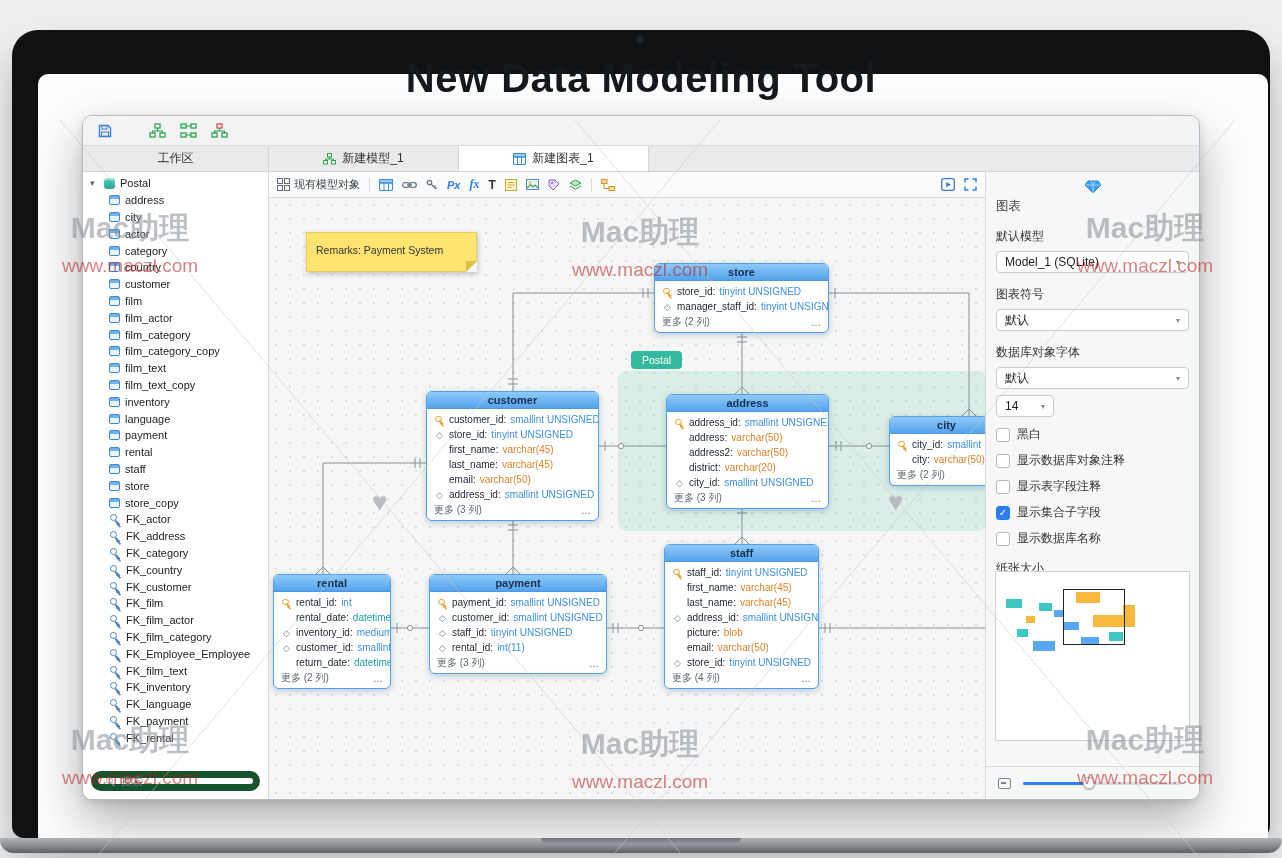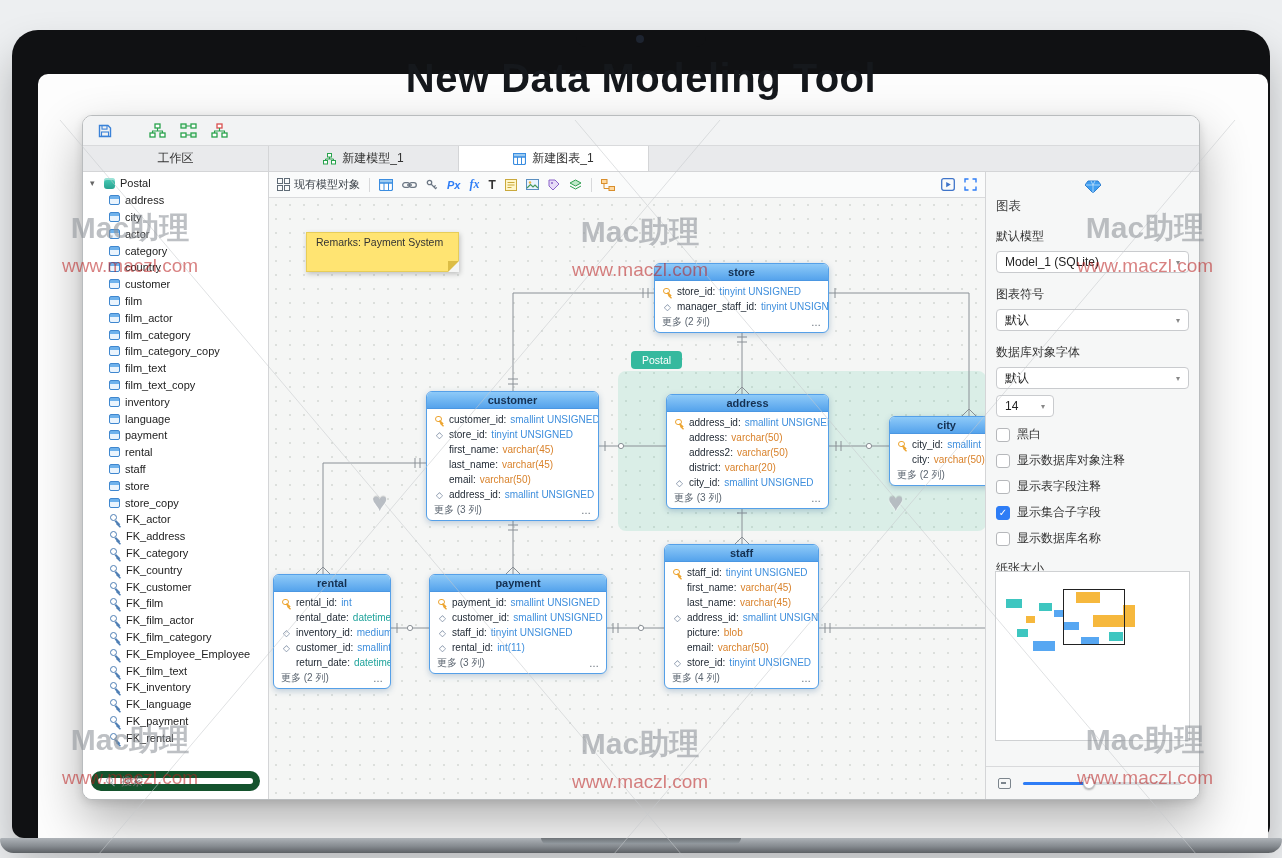--- a/index.html
+++ b/index.html
@@ -62,21 +62,21 @@
   .lbl-T  { color:#333; font-weight:700; font-size:12px; }
   .spacer { flex:1; }
 
   .canvas { position:relative; flex:1; background:#f5f6f5; background-image:radial-gradient(circle,#dcdfdc 0.8px,transparent 0.9px); background-size:14px 14px; overflow:hidden; }
 
   .region { position:absolute; left:349px; top:173px; width:368px; height:160px; background:rgba(82,198,162,.16); border-radius:8px; z-index:0; }
   .region-tag { position:absolute; left:362px; top:153px; height:18px; padding:0 11px; background:#35b99e; color:#fff; font-size:10.5px; display:flex; align-items:center; border-radius:4px; z-index:2; }
 
   .links { position:absolute; inset:0; z-index:1; }
 
-  .note { position:absolute; left:37px; top:34px; width:153px; height:40px; background:#ffe472; border:1px solid #e7cd58; box-shadow:1px 2px 5px rgba(0,0,0,.22); font-size:10.5px; color:#333; padding:3px 9px; z-index:2; }
+  .note { position:absolute; left:37px; top:34px; width:171px; height:40px; background:#ffe472; border:1px solid #e7cd58; box-shadow:1px 2px 5px rgba(0,0,0,.22); font-size:10.5px; color:#333; padding:11px 9px; z-index:2; }
   .note::after { content:""; position:absolute; right:-1px; bottom:-1px; border-style:solid; border-width:0 0 11px 11px; border-color:transparent transparent #f5f6f5 #dcbd45; }
 
   .ent { position:absolute; background:#fff; border:1px solid #55a0e8; border-radius:6px; box-shadow:0 2px 6px rgba(40,90,140,.28); overflow:hidden; z-index:3; }
   .ent-h { height:17px; background:linear-gradient(180deg,#8ecaf8,#55a3ec); font-size:11px; font-weight:700; color:#143052; display:flex; align-items:center; justify-content:center; border-bottom:1px solid #4b97e2; }
   .ent-b { padding:3px 0 2px; }
   .frow { display:flex; align-items:center; gap:4px; padding:0 7px; height:15px; font-size:10px; white-space:nowrap; }
   .fic { width:11px; min-width:11px; height:11px; display:inline-flex; align-items:center; justify-content:center; font-size:9px; color:#70819a; }
   .k-pk { position:relative; }
   .k-pk::before { content:""; position:absolute; left:1px; top:1.5px; width:4.5px; height:4.5px; border:1.5px solid #eda42f; border-radius:50%; }
   .k-pk::after { content:""; position:absolute; left:6.2px; top:6.2px; width:5px; height:1.6px; background:#eda42f; transform:rotate(43deg); transform-origin:0 0; box-shadow:2.2px 1.2px 0 -0.3px #eda42f; }

